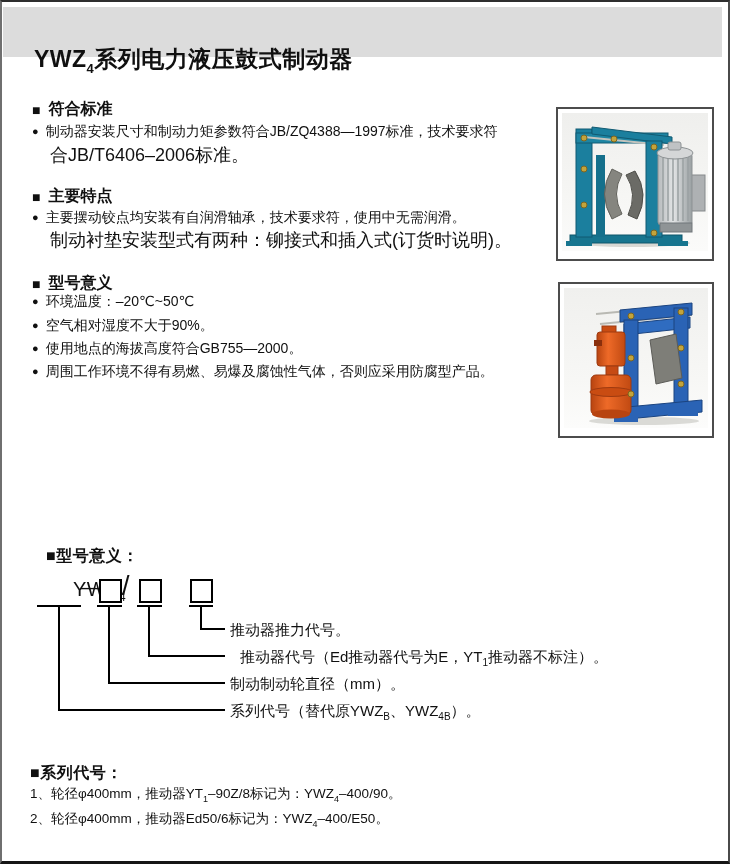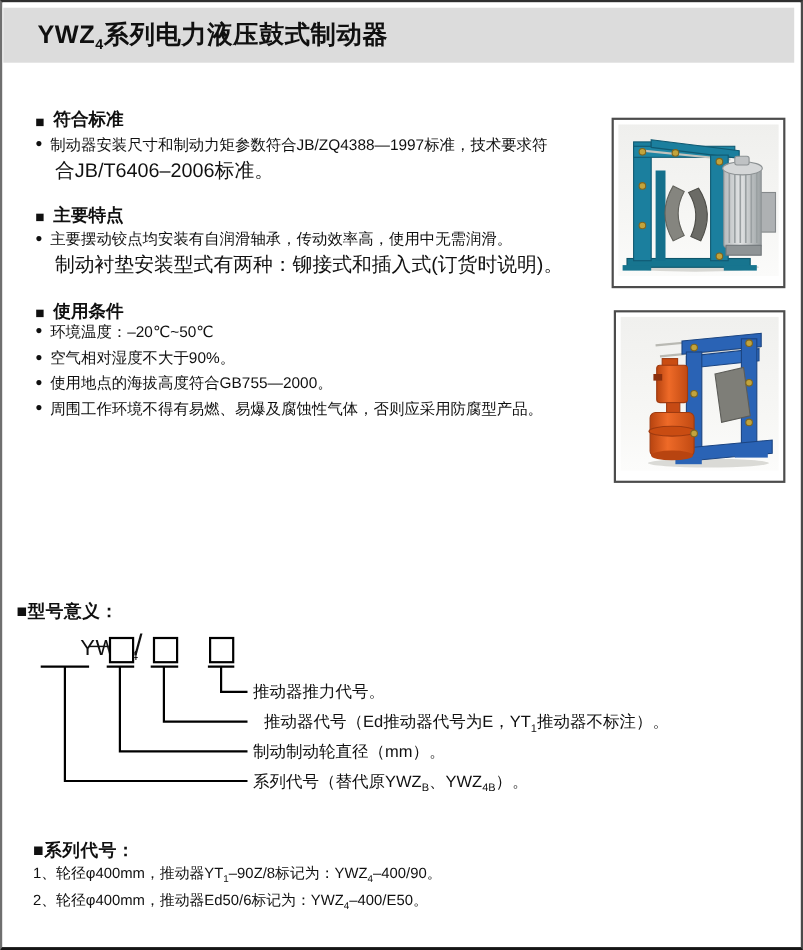--- a/index.html
+++ b/index.html
@@ -4,21 +4,21 @@
 <style>
   html,body{margin:0;padding:0;background:#ffffff;}
   .page{
     position:relative;width:730px;height:864px;box-sizing:border-box;
     background:#ffffff;overflow:hidden;
     border-top:2px solid #2e2e2e;border-left:2px solid #6f6f6f;
     border-right:2px solid #4a4a4a;border-bottom:3px solid #151515;
     font-family:"Liberation Sans","DejaVu Sans",sans-serif;color:#101010;
   }
   .header-bar{position:absolute;left:1px;top:5px;width:719px;height:50px;background:#dcdcdc;}
-  .page-title{position:absolute;left:31px;top:0;height:50px;line-height:48px;
+  .page-title{position:absolute;left:31px;top:16px;height:50px;line-height:72px;
     font-size:23px;font-weight:700;letter-spacing:.5px;white-space:nowrap;}
   .page-title sub{font-size:13px;}
   .abs{position:absolute;white-space:nowrap;}
   .sec-heading{display:flex;align-items:center;gap:8px;font-size:16px;font-weight:700;}
   .sec-heading .sq{font-size:14px;line-height:1;}
   .b-line{display:flex;gap:7px;font-size:14px;line-height:17px;}
   .b-line .dot{font-size:11px;line-height:17px;}
   .cont-line{font-size:18px;line-height:17px;}
   .model-heading,.examples-heading{font-size:16px;font-weight:700;letter-spacing:.5px;}
   .model-code{font-size:20px;letter-spacing:.5px;}
@@ -51,27 +51,27 @@
     <span>制动器安装尺寸和制动力矩参数符合JB/ZQ4388—1997标准，技术要求符</span>
   </div>
   <div class="abs cont-line" style="left:48px;top:145px;">合JB/T6406–2006标准。</div>
 
   <div class="abs sec-heading" style="left:30px;top:184px;">
     <span class="sq">■</span>
     <span>主要特点</span>
   </div>
   <div class="abs b-line" style="left:30px;top:207px;">
     <span class="dot">●</span>
-    <span>主要摆动铰点均安装有自润滑轴承，传动效率高，使用中无需润滑。</span>
+    <span>主要摆动铰点均安装有自润滑轴承，技术要求符，使用中无需润滑。</span>
   </div>
   <div class="abs cont-line" style="left:48px;top:230px;">制动衬垫安装型式有两种：铆接式和插入式(订货时说明)。</div>
 
   <div class="abs sec-heading" style="left:30px;top:271px;">
     <span class="sq">■</span>
-    <span>使用条件</span>
+    <span>型号意义</span>
   </div>
   <div class="abs b-line" style="left:30px;top:291px;">
     <span class="dot">●</span>
     <span>环境温度：–20℃~50℃</span>
   </div>
   <div class="abs b-line" style="left:30px;top:315px;">
     <span class="dot">●</span>
     <span>空气相对湿度不大于90%。</span>
   </div>
   <div class="abs b-line" style="left:30px;top:338px;">
@@ -181,21 +181,21 @@
         <circle cx="67" cy="28" r="3"></circle>
           <circle cx="117" cy="24" r="3"></circle>
           <circle cx="117" cy="60" r="3"></circle>
         <circle cx="117" cy="96" r="3"></circle>
           <circle cx="67" cy="70" r="3"></circle>
           <circle cx="67" cy="106" r="3"></circle>
       </g>
     </svg>
   </div>
 
-  <div class="abs model-heading" style="left:13px;top:544px;">
+  <div class="abs model-heading" style="left:44px;top:544px;">
     <span>■</span><span>型号意义：</span>
   </div>
 
   <div class="abs model-code" style="left:35px;top:576px;margin-left:36px;"><span>YWZ</span><sub>4</sub></div>
   <div class="abs model-dash" style="left:79px;top:574px;">—</div>
   <div class="code-box" style="left:97px;top:577px;"></div>
   <div class="abs model-slash" style="left:120px;top:569px;">/</div>
   <div class="code-box" style="left:137px;top:577px;"></div>
   <div class="code-box" style="left:188px;top:577px;"></div>
 

